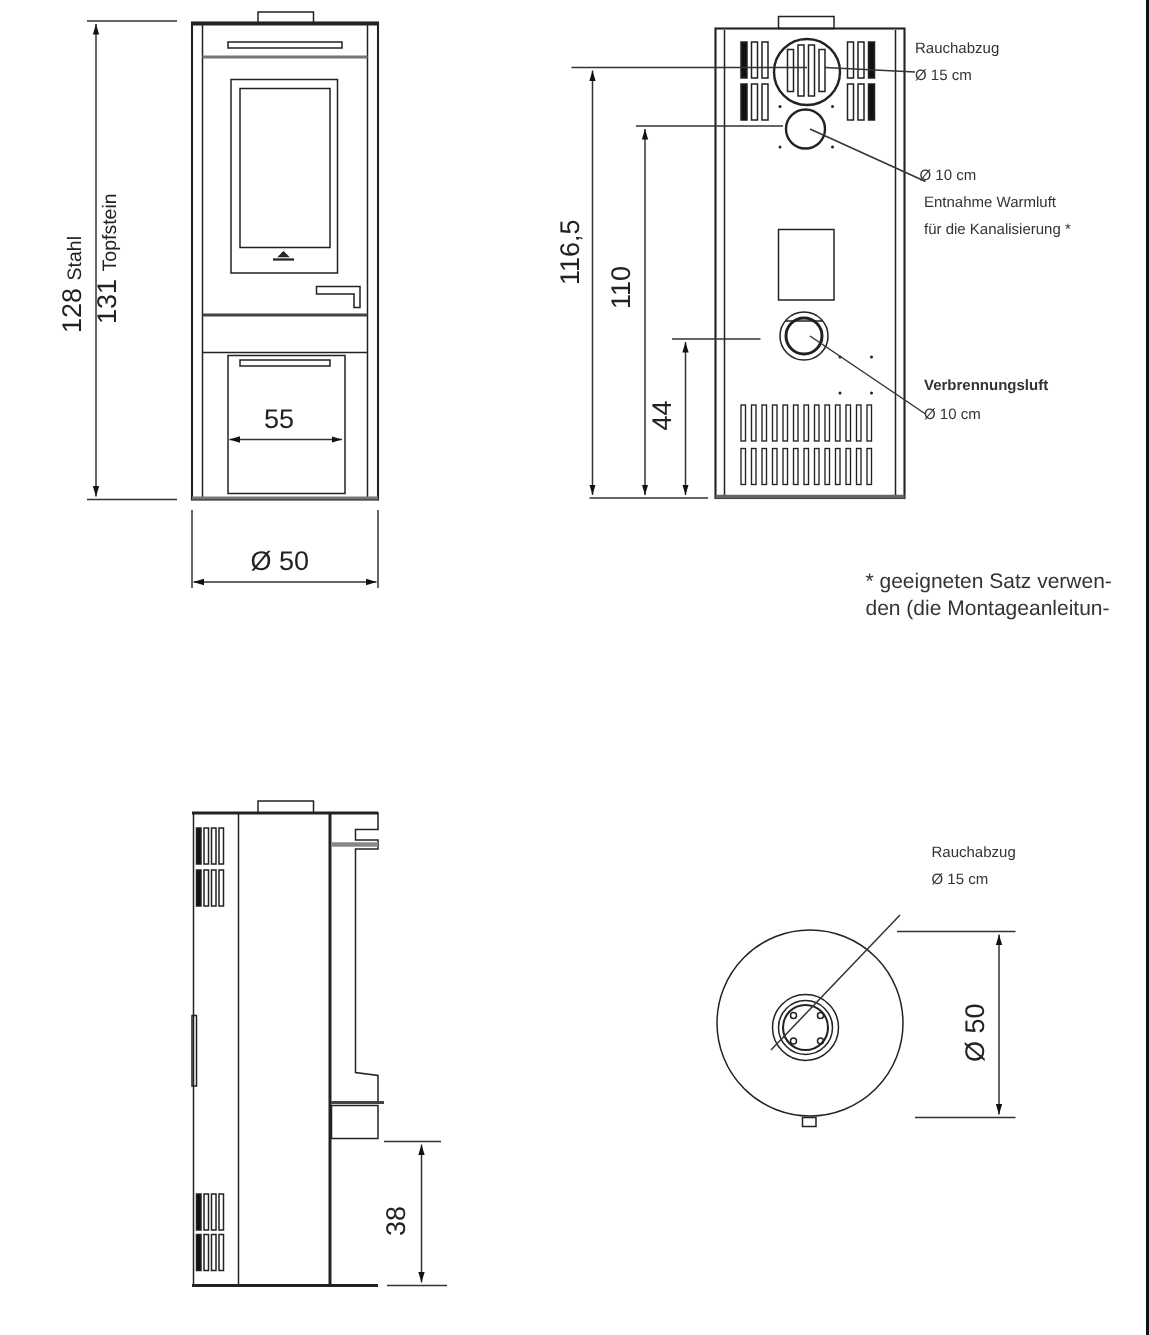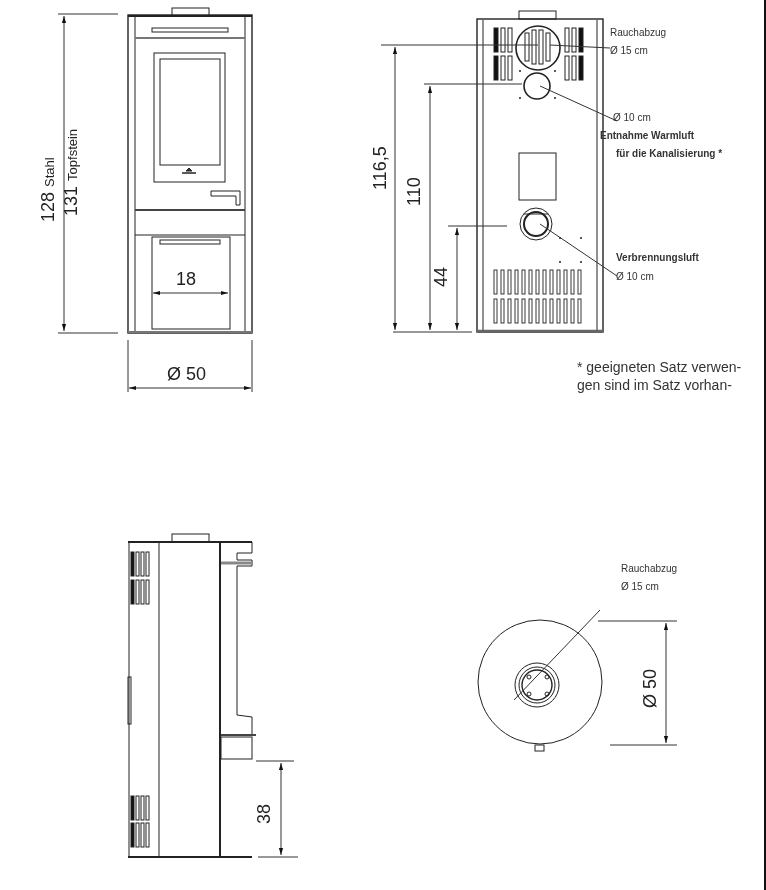--- a/index.html
+++ b/index.html
@@ -2,21 +2,21 @@
 <html><head>
 <meta charset="utf-8">
 <style>
   html, body { margin: 0; padding: 0; background: #ffffff; }
   body { width: 766px; height: 890px; position: relative; overflow: hidden;
          font-family: "Liberation Sans", sans-serif; color: #222; }
   svg { position: absolute; left: 0; top: 0; }
   .lbl { position: absolute; font-size: 10px; line-height: 18px; color: #333; white-space: nowrap; }
   .big { font-size: 18px; color: #222; }
   .vert { position: absolute; transform-origin: 0 0; transform: rotate(-90deg); white-space: nowrap; color: #222; }
-  .note { position: absolute; font-size: 14px; line-height: 18px; color: #333; }
+  .note { position: absolute; font-size: 14px; line-height: 18px; color: #333; margin-top: 20px; }
   .frame-right { position: absolute; right: 0; top: 0; width: 2px; height: 890px; background: #111; }
 </style>
 </head>
 <body>
 
 <svg width="766" height="890" viewBox="0 0 766 890">
   <defs>
     <marker id="arr" viewBox="0 0 10 10" refX="10" refY="5" markerWidth="7" markerHeight="7" orient="auto-start-reverse">
       <path d="M0,2 L10,5 L0,8 z" fill="#111"></path>
     </marker>
@@ -214,38 +214,38 @@
 </svg>
 
 <div class="vert big" style="left:38px; top:222px;">
   <span style="font-size:18px;">128</span>
   <span style="font-size:13px;">Stahl</span>
 </div>
 <div class="vert big" style="left:61px; top:216px;">
   <span style="font-size:18px;">131</span>
   <span style="font-size:13px;">Topfstein</span>
 </div>
-<div class="lbl big" style="left:176px; top:270px;">18</div>
+<div class="lbl big" style="left:176px; top:270px;">55</div>
 <div class="lbl big" style="left:167px; top:365px;">Ø 50</div>
 
 <div class="vert big" style="left:370px; top:190px;">116,5</div>
 <div class="vert big" style="left:404px; top:206px;">110</div>
 <div class="vert big" style="left:431px; top:287px;">44</div>
 
 <div class="lbl" style="left:610px; top:24px;">Rauchabzug</div>
 <div class="lbl" style="left:610px; top:42px;">Ø 15 cm</div>
 <div class="lbl" style="left:613px; top:109px;">Ø 10 cm</div>
-<div class="lbl" style="left:600px; top:127px;font-weight:bold;">Entnahme Warmluft</div>
-<div class="lbl" style="left:616px; top:145px;font-weight:bold;">für die Kanalisierung *</div>
+<div class="lbl" style="left:616px; top:127px;">Entnahme Warmluft</div>
+<div class="lbl" style="left:616px; top:145px;">für die Kanalisierung *</div>
 <div class="lbl" style="left:616px; top:249px;font-weight:bold;">Verbrennungsluft</div>
 <div class="lbl" style="left:616px; top:268px;">Ø 10 cm</div>
 
 <div class="note" style="left:577px; top:358px;">
   <div>* geeigneten Satz verwen-</div>
-  <div>gen sind im Satz vorhan-</div>
+  <div>den (die Montageanleitun-</div>
 </div>
 
 <div class="vert big" style="left:254px; top:824px;">38</div>
 
 <div class="lbl" style="left:621px; top:560px;">Rauchabzug</div>
 <div class="lbl" style="left:621px; top:578px;">Ø 15 cm</div>
 <div class="vert big" style="left:640px; top:708px;">Ø 50</div>
 
 <div class="frame-right"></div>
 

